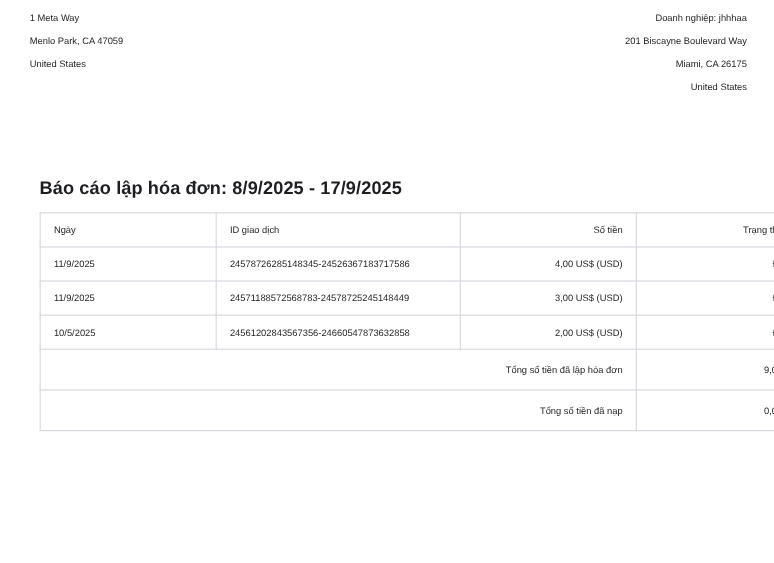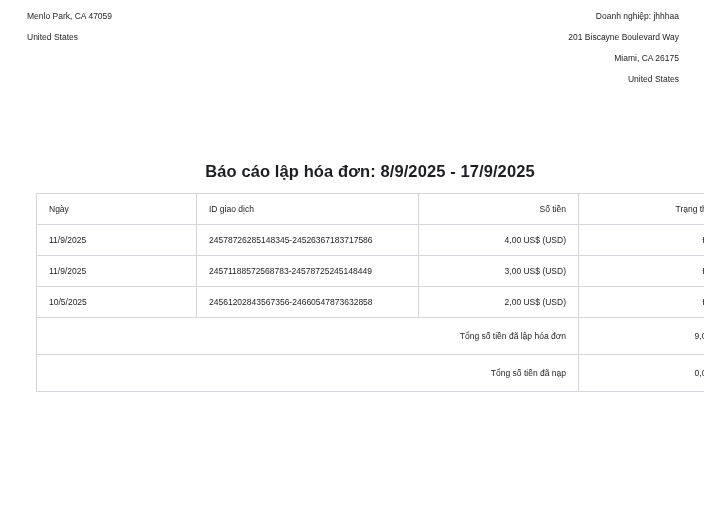--- a/index.html
+++ b/index.html
@@ -39,21 +39,20 @@
   }
   .addr-line {
     white-space: nowrap;
   }
   .report-title {
     margin: 72px 0 0 36px;
     font-size: 16.5px;
     font-weight: bold;
     color: #1c1e21;
     letter-spacing: 0.1px;
-    text-align: center;
   }
   .section-head {
     margin: 37px 0 0 36px;
     font-size: 11.5px;
     line-height: 17px;
     color: #1c1e21;
   }
   .section-head div {
     padding: 1px 0;
   }
@@ -96,20 +95,21 @@
     white-space: nowrap;
   }
 </style>
 </head>
 <body>
 
 <div class="page">
 
   <div class="addresses">
     <div class="addr-block addr-left">
+      <div class="addr-line">1 Meta Way</div>
       <div class="addr-line">Menlo Park, CA 47059</div>
       <div class="addr-line">United States</div>
     </div>
     <div class="addr-block addr-right">
       <div class="addr-line">Doanh nghiệp: jhhhaa</div>
       <div class="addr-line">201 Biscayne Boulevard Way</div>
       <div class="addr-line">Miami, CA 26175</div>
       <div class="addr-line">United States</div>
     </div>
   </div>

